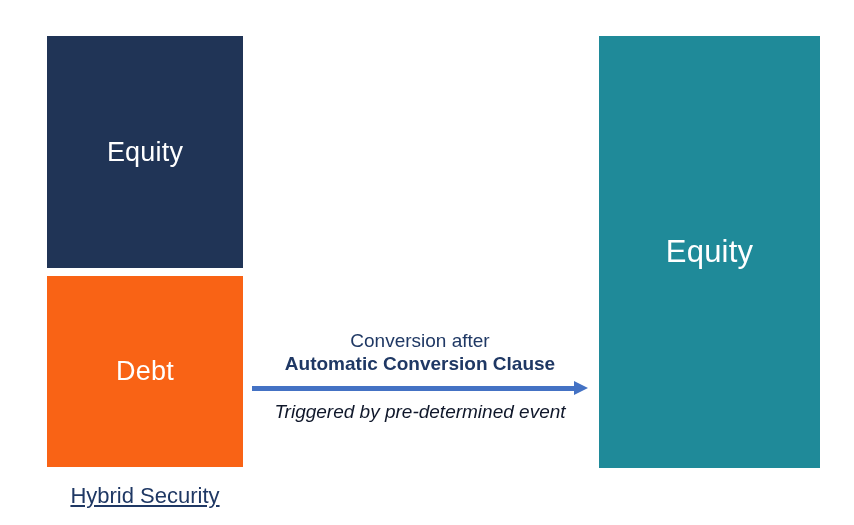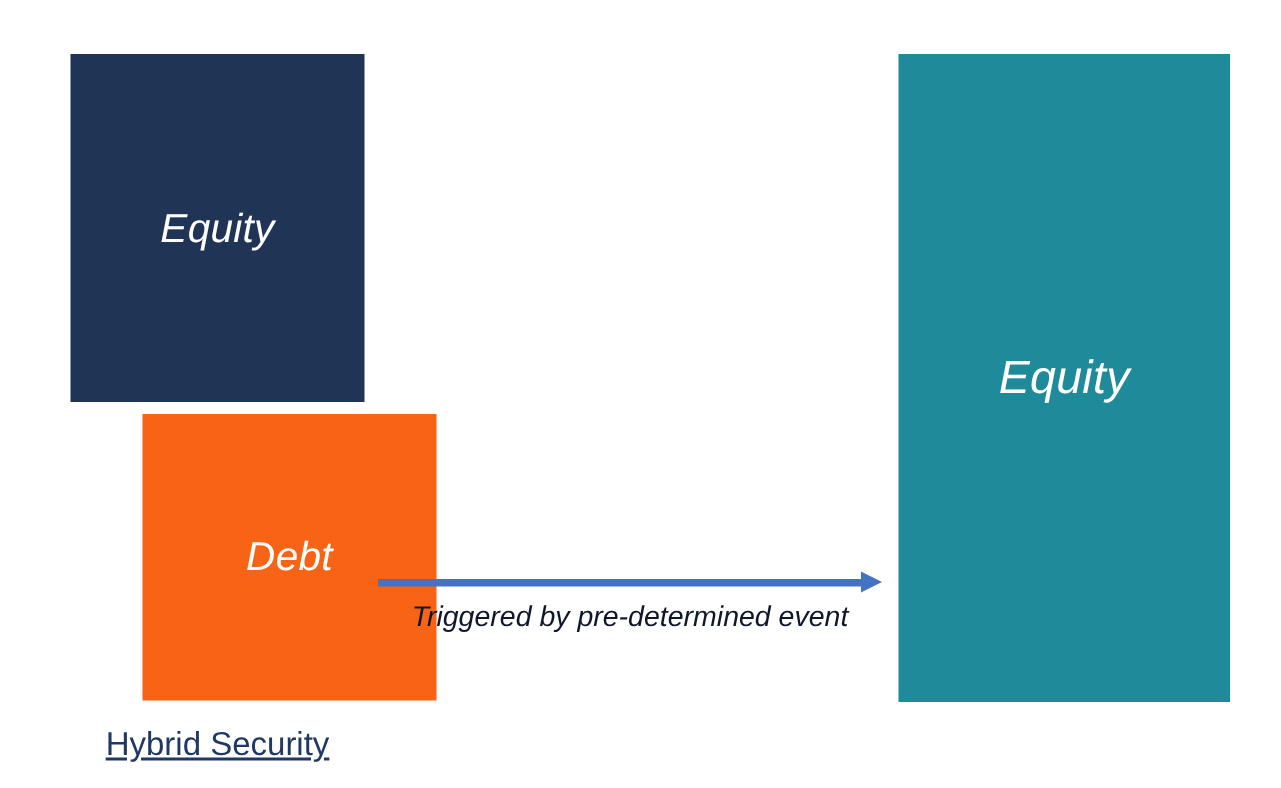--- a/index.html
+++ b/index.html
@@ -18,36 +18,34 @@
   .block {
     position: absolute;
     display: flex;
     align-items: center;
     justify-content: center;
     color: #ffffff;
   }
   .block .block-label {
     color: #ffffff;
     letter-spacing: 0.2px;
-    font-style: italic;
   }
   .block-hybrid-equity {
     left: 47px;
     top: 36px;
     width: 196px;
     height: 232px;
     font-size: 27px;
   }
   .block-debt {
     left: 47px;
     top: 276px;
     width: 196px;
     height: 191px;
     font-size: 27px;
-    margin-left: 48px;
   }
   .block-converted-equity {
     left: 599px;
     top: 36px;
     width: 221px;
     height: 432px;
     font-size: 31px;
   }
   .caption {
     position: absolute;
@@ -114,20 +112,24 @@
   <div class="block block-hybrid-equity" style="background-color: rgb(32, 52, 86);">
     <span class="block-label">Equity</span>
   </div>
 
   <div class="block block-debt" style="background-color: rgb(249, 99, 21);">
     <span class="block-label">Debt</span>
   </div>
 
   <div class="caption" style="color: rgb(31, 56, 100);">Hybrid Security</div>
 
+  <div class="transition-text" style="color: rgb(31, 56, 100);">
+    <div class="line1">Conversion after</div>
+    <div class="line2">Automatic Conversion Clause</div>
+  </div>
 
   <div class="arrow">
     <div class="arrow-shaft" style="background-color: rgb(68, 114, 196);"></div>
     <div class="arrow-head" style="border-left-color: rgb(68, 114, 196);"></div>
   </div>
 
   <div class="trigger-note" style="color: #0f172a;">Triggered by pre-determined event</div>
 
   <div class="block block-converted-equity" style="background-color: rgb(31, 138, 153);">
     <span class="block-label">Equity</span>

